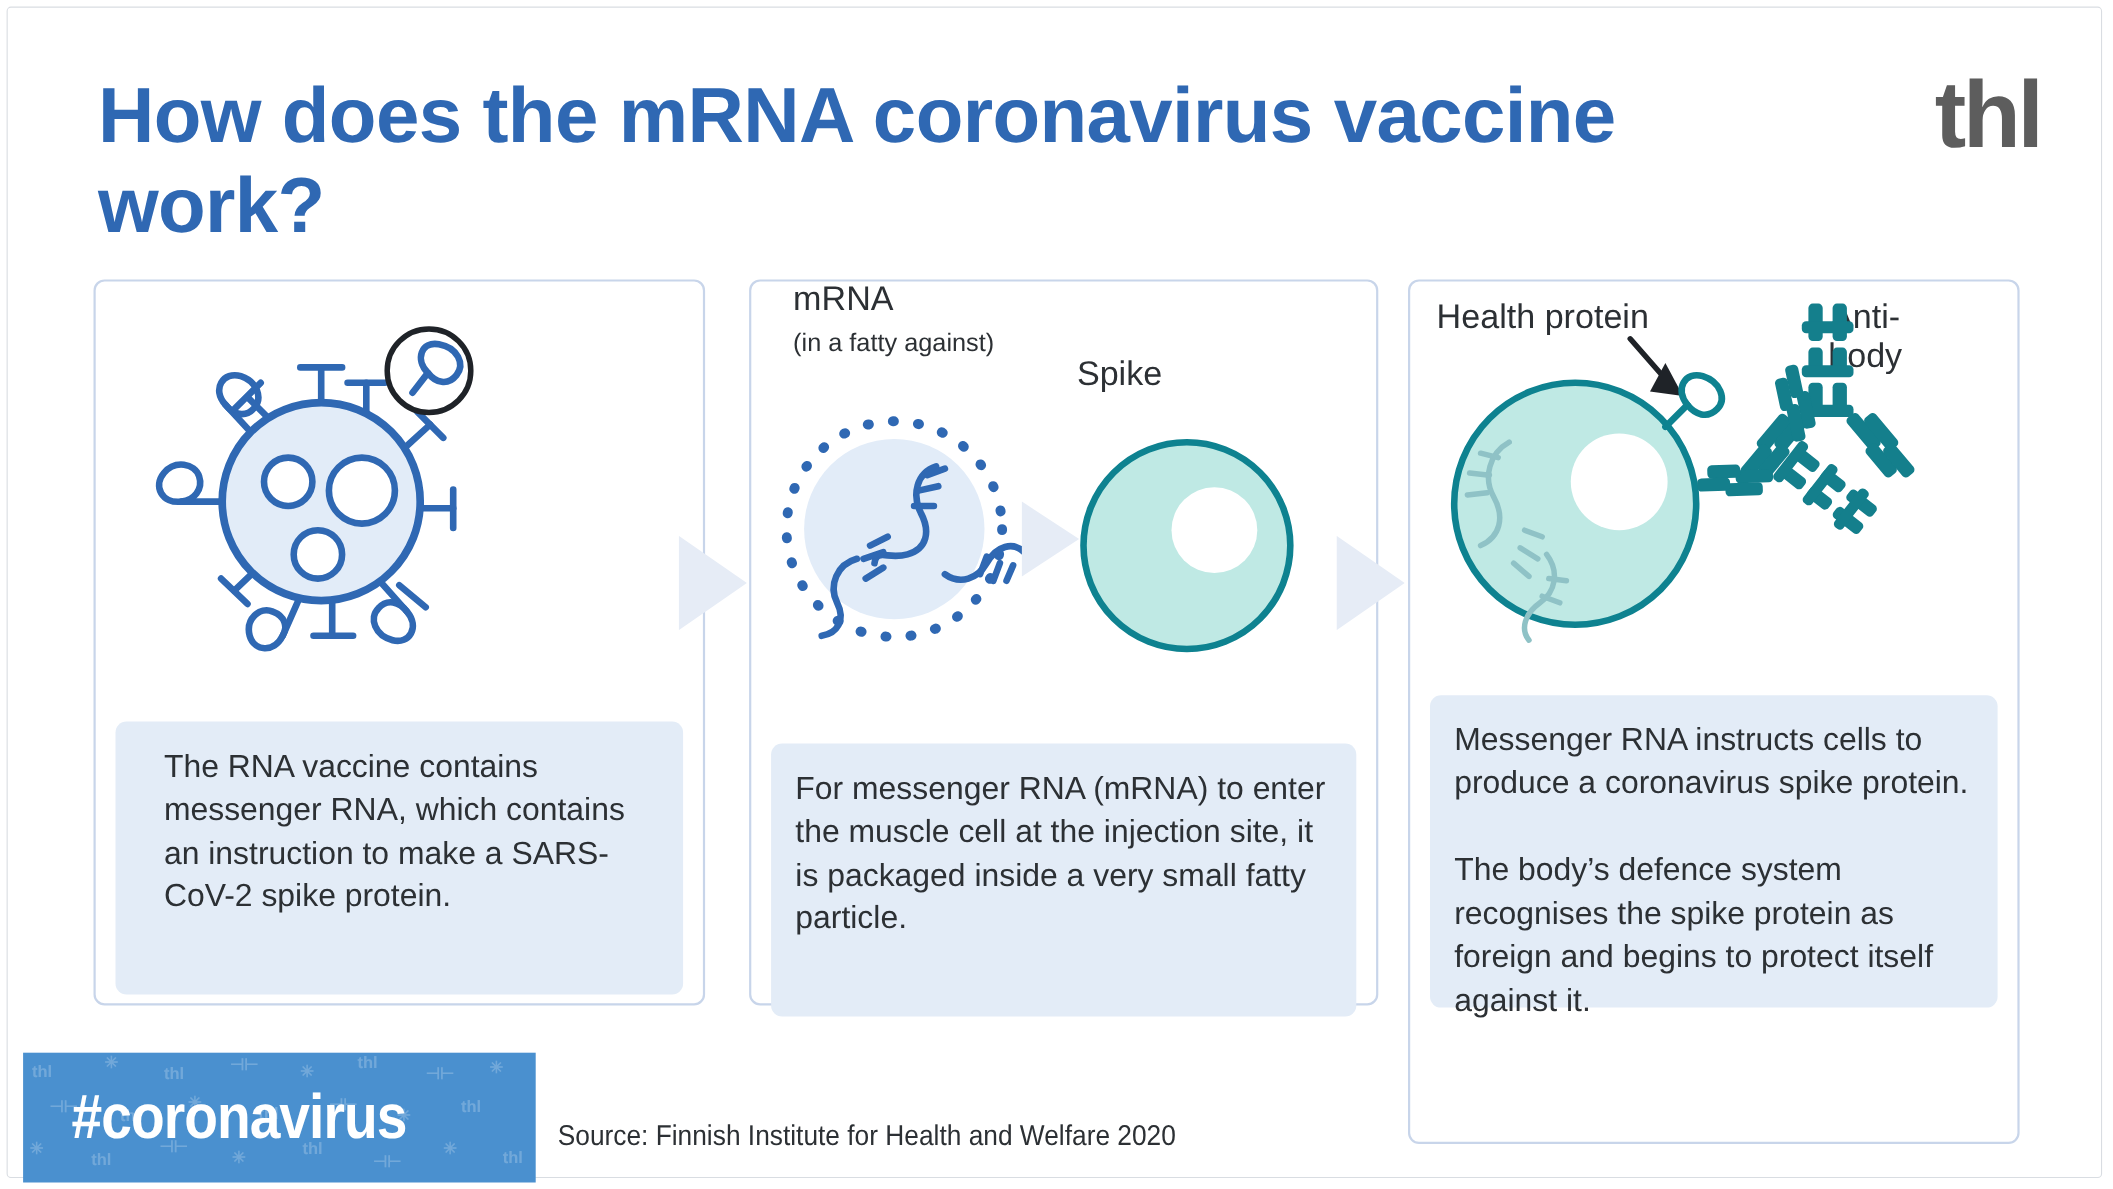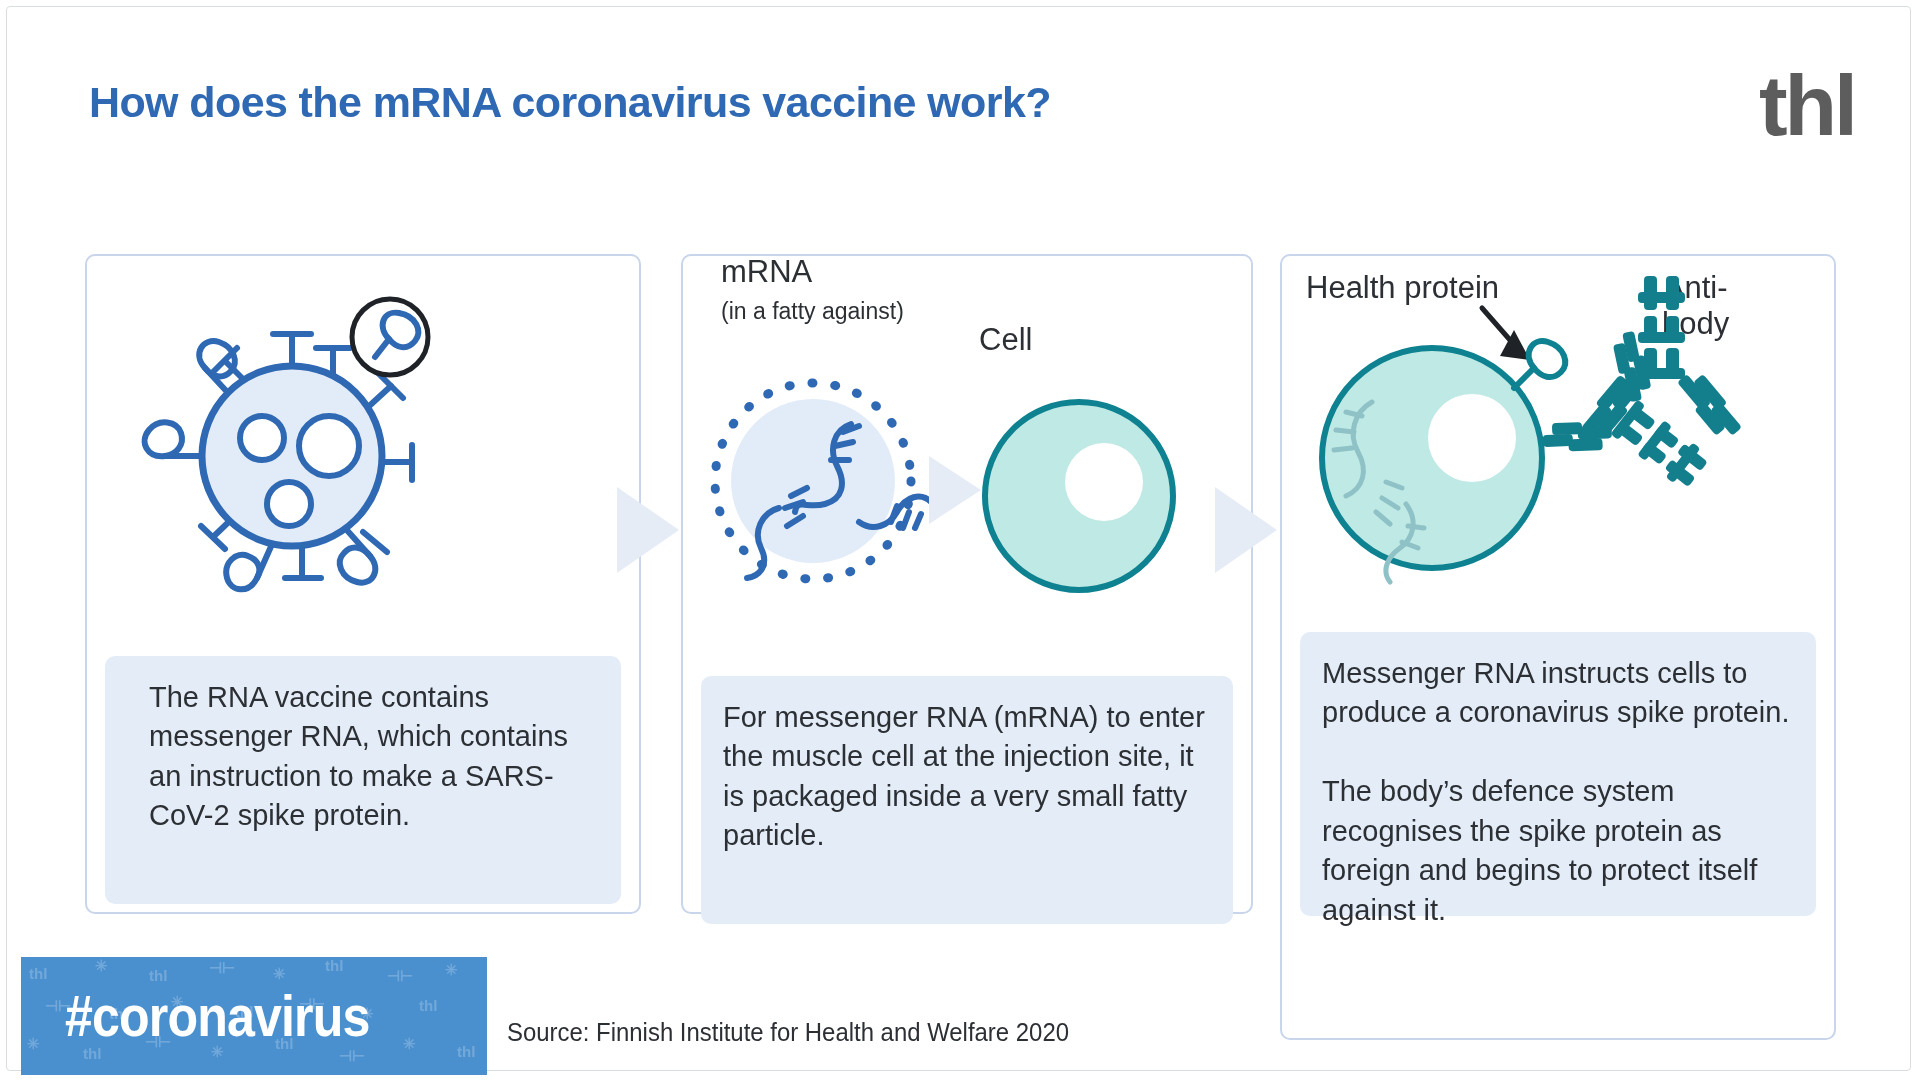--- a/index.html
+++ b/index.html
@@ -24,26 +24,25 @@
     border-radius: 4px;
     background: #ffffff;
     box-sizing: border-box;
   }
   
   #page-title {
     position: absolute;
     left: 82px;
     top: 58px;
     width: 1400px;
-    font-size: 43px;
+    font-size: 71px;
     line-height: 1.16;
     font-weight: bold;
     color: #2f68b3;
     letter-spacing: -0.6px;
-    margin-top: 13px;
   }
   #thl-logo {
     position: absolute;
     right: 55px;
     top: 55px;
     font-size: 86px;
     font-weight: bold;
     color: #5d5d5d;
     letter-spacing: -3px;
     line-height: 1;
@@ -215,21 +214,21 @@
 
   <svg class="flow-arrow" id="flow-arrow-1" viewBox="0 0 62 86">
     <polygon points="0,0 62,43 0,86" fill="#e6ecf6"></polygon>
   </svg>
 
   <div class="panel" id="panel-2">
 
     <div class="art">
       <div class="art-label" style="left:38px; top:-2px;">mRNA</div>
       <div class="art-sublabel" style="left:38px; top:42px;">(in a fatty against)</div>
-      <div class="art-label" style="left:296px; top:66px;">Cell</div>
+      <div class="art-label" style="left:296px; top:66px;">Spike</div>
 
       <svg viewBox="0 0 556 400" width="556" height="400" style="position:absolute;left:0;top:0;">
 
         <circle cx="130" cy="225" r="98" fill="none" stroke="#2f68b3" stroke-width="9" stroke-linecap="round" stroke-dasharray="1 22"></circle>
         <circle cx="130" cy="225" r="82" fill="#e2ecf8"></circle>
 
         <g stroke="#2f68b3" stroke-width="6" fill="none" stroke-linecap="round">
           <path d="M168 168 c-18 6 -22 26 -14 42 c9 17 6 33 -12 38 c-18 5 -28 -6 -30 8"></path>
           <path d="M160 176 l16 -6 M152 190 l18 -4 M148 204 l18 0"></path>
           <path d="M124 232 l-16 8 M120 246 l-18 6 M120 260 l-16 10"></path>

